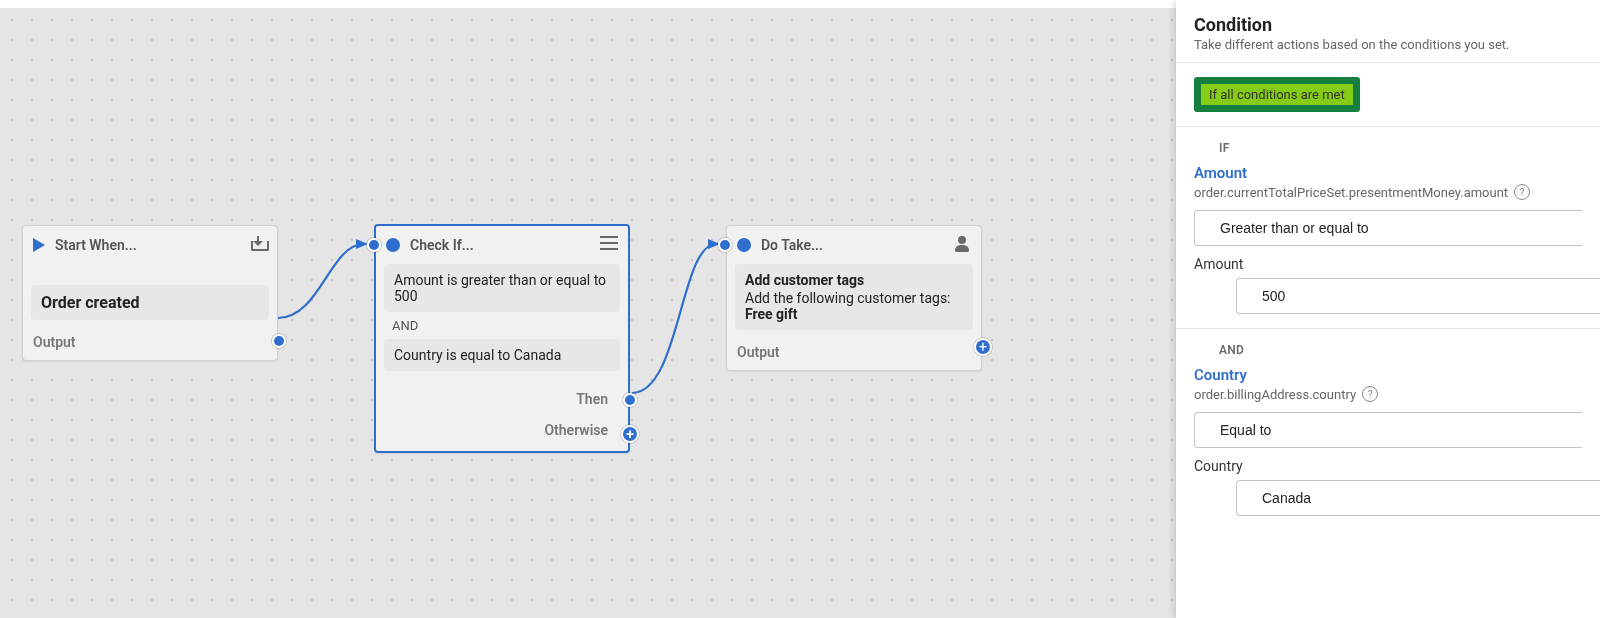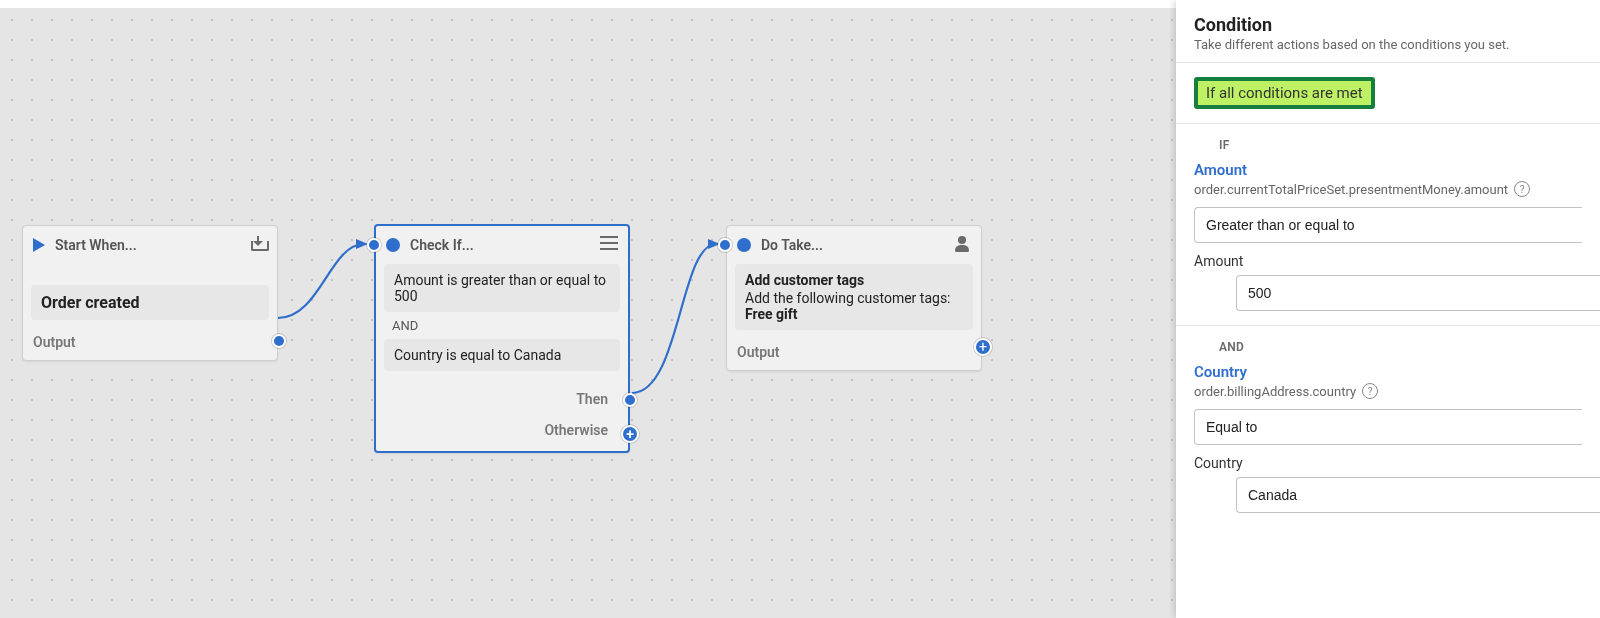--- a/index.html
+++ b/index.html
@@ -89,43 +89,43 @@
   
   .sb-header { padding: 14px 18px 10px 18px; border-bottom:1px solid #e3e3e3; }
   .sb-title { font-size:18px; font-weight:700; color:#222; }
   .sb-sub { font-size:13px; color:#666; margin-top:2px; }
 
   .sb-section { border-bottom:1px solid #e3e3e3; }
 
   .sb-chip-row { padding: 14px 18px; }
   .sb-chip {
     display:inline-block;
-    border:4px solid #15803d;
+    border:7px solid #15803d;
     border-radius:3px;
     padding:3px 8px;
-    font-size:15px;
+    font-size:13px;
     color:#333;
-    background:#bef264;
+    background:#84cc16;
   }
 
   .sb-label-caps { font-size:12px; letter-spacing:0.3px; color:#6b6b6b; font-weight:600; padding: 14px 18px 8px 18px; margin-left: 25px; }
   .sb-field-wrap { padding: 0 18px 14px 18px; }
   .sb-link { font-size:15px; font-weight:600; color:#2f6ecc; text-decoration:none; }
   .sb-path { font-size:13px; color:#666; margin-top:2px; display:flex; align-items:center; gap:6px;}
   .sb-path .q { width:16px; height:16px; border:1.5px solid #888; border-radius:50%; display:inline-flex; align-items:center; justify-content:center; font-size:10px; color:#888; flex:none;}
 
   .sb-select, .sb-input {
     width:100%;
     height:36px;
     border:1px solid #c3c3c3;
     border-radius:4px;
     background:#fff;
     font-size:14px;
     color:#222;
-    padding: 0 11px;
+    padding: 0 25px;
     outline:none;
   }
   .sb-select.right-open { border-right:none; border-top-right-radius:0; border-bottom-right-radius:0; }
   .sb-input.right-open  { border-right:none; border-top-right-radius:0; border-bottom-right-radius:0;margin-left:42px; }
   .sb-field-label { font-size:14px; color:#333; margin: 10px 0 6px 0; }
 
   .icon-checklist { display:inline-block; width:18px; height:16px; position:relative;}
   .icon-checklist::before{content:""; position:absolute; left:0; top:0; width:18px; height:2.2px; background:#6a6a6a; box-shadow: 0 6px 0 #6a6a6a, 0 12px 0 #6a6a6a;}
   .icon-download { display:inline-block; position:relative; width:18px; height:18px; }
   .icon-download::before{content:""; position:absolute; left:2px; bottom:2px; width:14px; height:8px; border:2px solid #6a6a6a; border-top:none; border-radius:0 0 2px 2px;}

